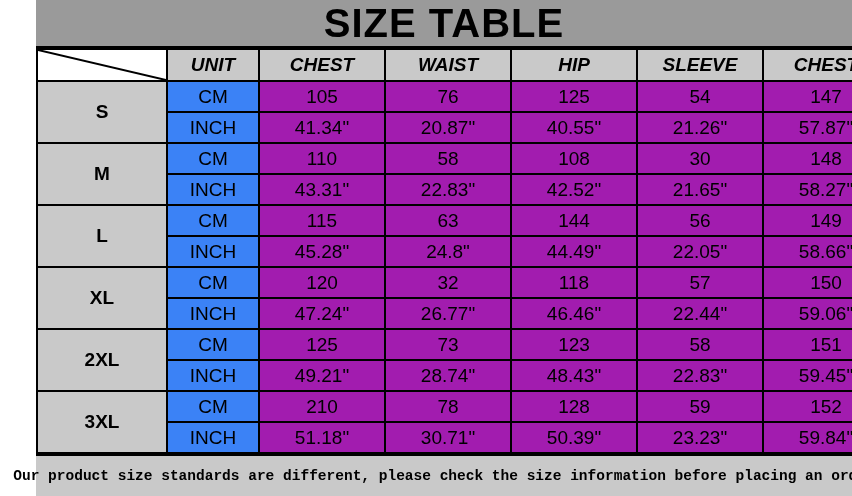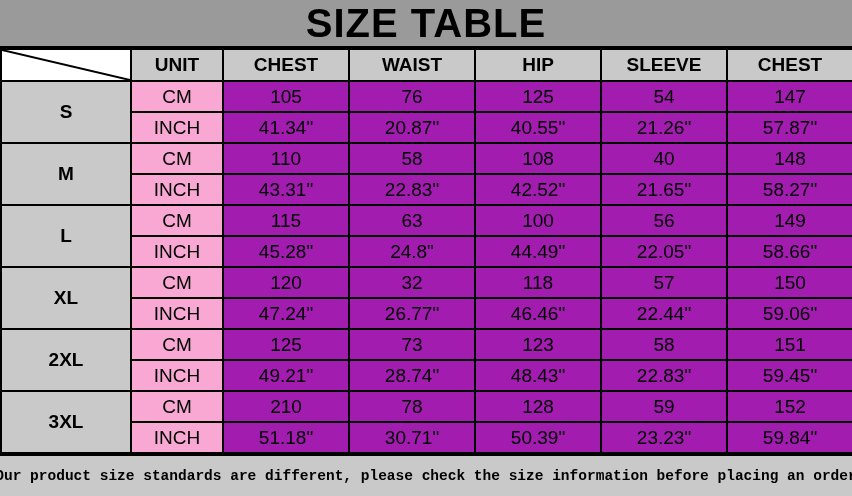--- a/index.html
+++ b/index.html
@@ -13,20 +13,21 @@
     font-family: "Liberation Sans", sans-serif;
     overflow: hidden;
   }
   .sheet {
     width: 852px;
     height: 496px;
     box-sizing: border-box;
     background: #ffffff;
     display: flex;
     flex-direction: column;
+    padding-left: 36px;
   }
   .title-bar {
     height: 58px;
     background: #9a9a9a;
     border-bottom: 2px solid #000000;
     display: flex;
     align-items: center;
     justify-content: center;
   }
   .title-bar .title {
@@ -52,39 +53,40 @@
   }
   col.c-size { width: 130px; }
   col.c-unit { width: 92px; }
   col.c-data { width: 126px; }
 
   .hdr-row td {
     height: 30px;
     background: #c9c9c9;
     font-weight: bold;
     font-size: 19px;
+    font-style: italic;
   }
   .corner {
     background: #ffffff !important;
     position: relative;
     overflow: hidden;
     padding: 0;
   }
   .corner svg {
     display: block;
     width: 100%;
     height: 100%;
   }
   .size-cell {
     background: #c9c9c9;
     font-weight: bold;
     font-size: 21px;
   }
   .unit-cell {
-    background: #f9a8d4;
+    background: #3b82f6;
     font-weight: normal;
     font-size: 19px;
   }
   .data-cell {
     background: #a21caf;
     font-size: 19px;
   }
   tr.data-row td {
     height: 29px;
   }
@@ -157,38 +159,38 @@
         <td class="data-cell">21.26"</td>
         <td class="data-cell">57.87"</td>
       </tr>
 
       <tr class="data-row">
         <td class="size-cell" rowspan="2">M</td>
         <td class="unit-cell">CM</td>
         <td class="data-cell">110</td>
         <td class="data-cell">58</td>
         <td class="data-cell">108</td>
-        <td class="data-cell">40</td>
+        <td class="data-cell">30</td>
         <td class="data-cell">148</td>
       </tr>
       <tr class="data-row">
         <td class="unit-cell">INCH</td>
         <td class="data-cell">43.31"</td>
         <td class="data-cell">22.83"</td>
         <td class="data-cell">42.52"</td>
         <td class="data-cell">21.65"</td>
         <td class="data-cell">58.27"</td>
       </tr>
 
       <tr class="data-row">
         <td class="size-cell" rowspan="2">L</td>
         <td class="unit-cell">CM</td>
         <td class="data-cell">115</td>
         <td class="data-cell">63</td>
-        <td class="data-cell">100</td>
+        <td class="data-cell">144</td>
         <td class="data-cell">56</td>
         <td class="data-cell">149</td>
       </tr>
       <tr class="data-row">
         <td class="unit-cell">INCH</td>
         <td class="data-cell">45.28"</td>
         <td class="data-cell">24.8"</td>
         <td class="data-cell">44.49"</td>
         <td class="data-cell">22.05"</td>
         <td class="data-cell">58.66"</td>

